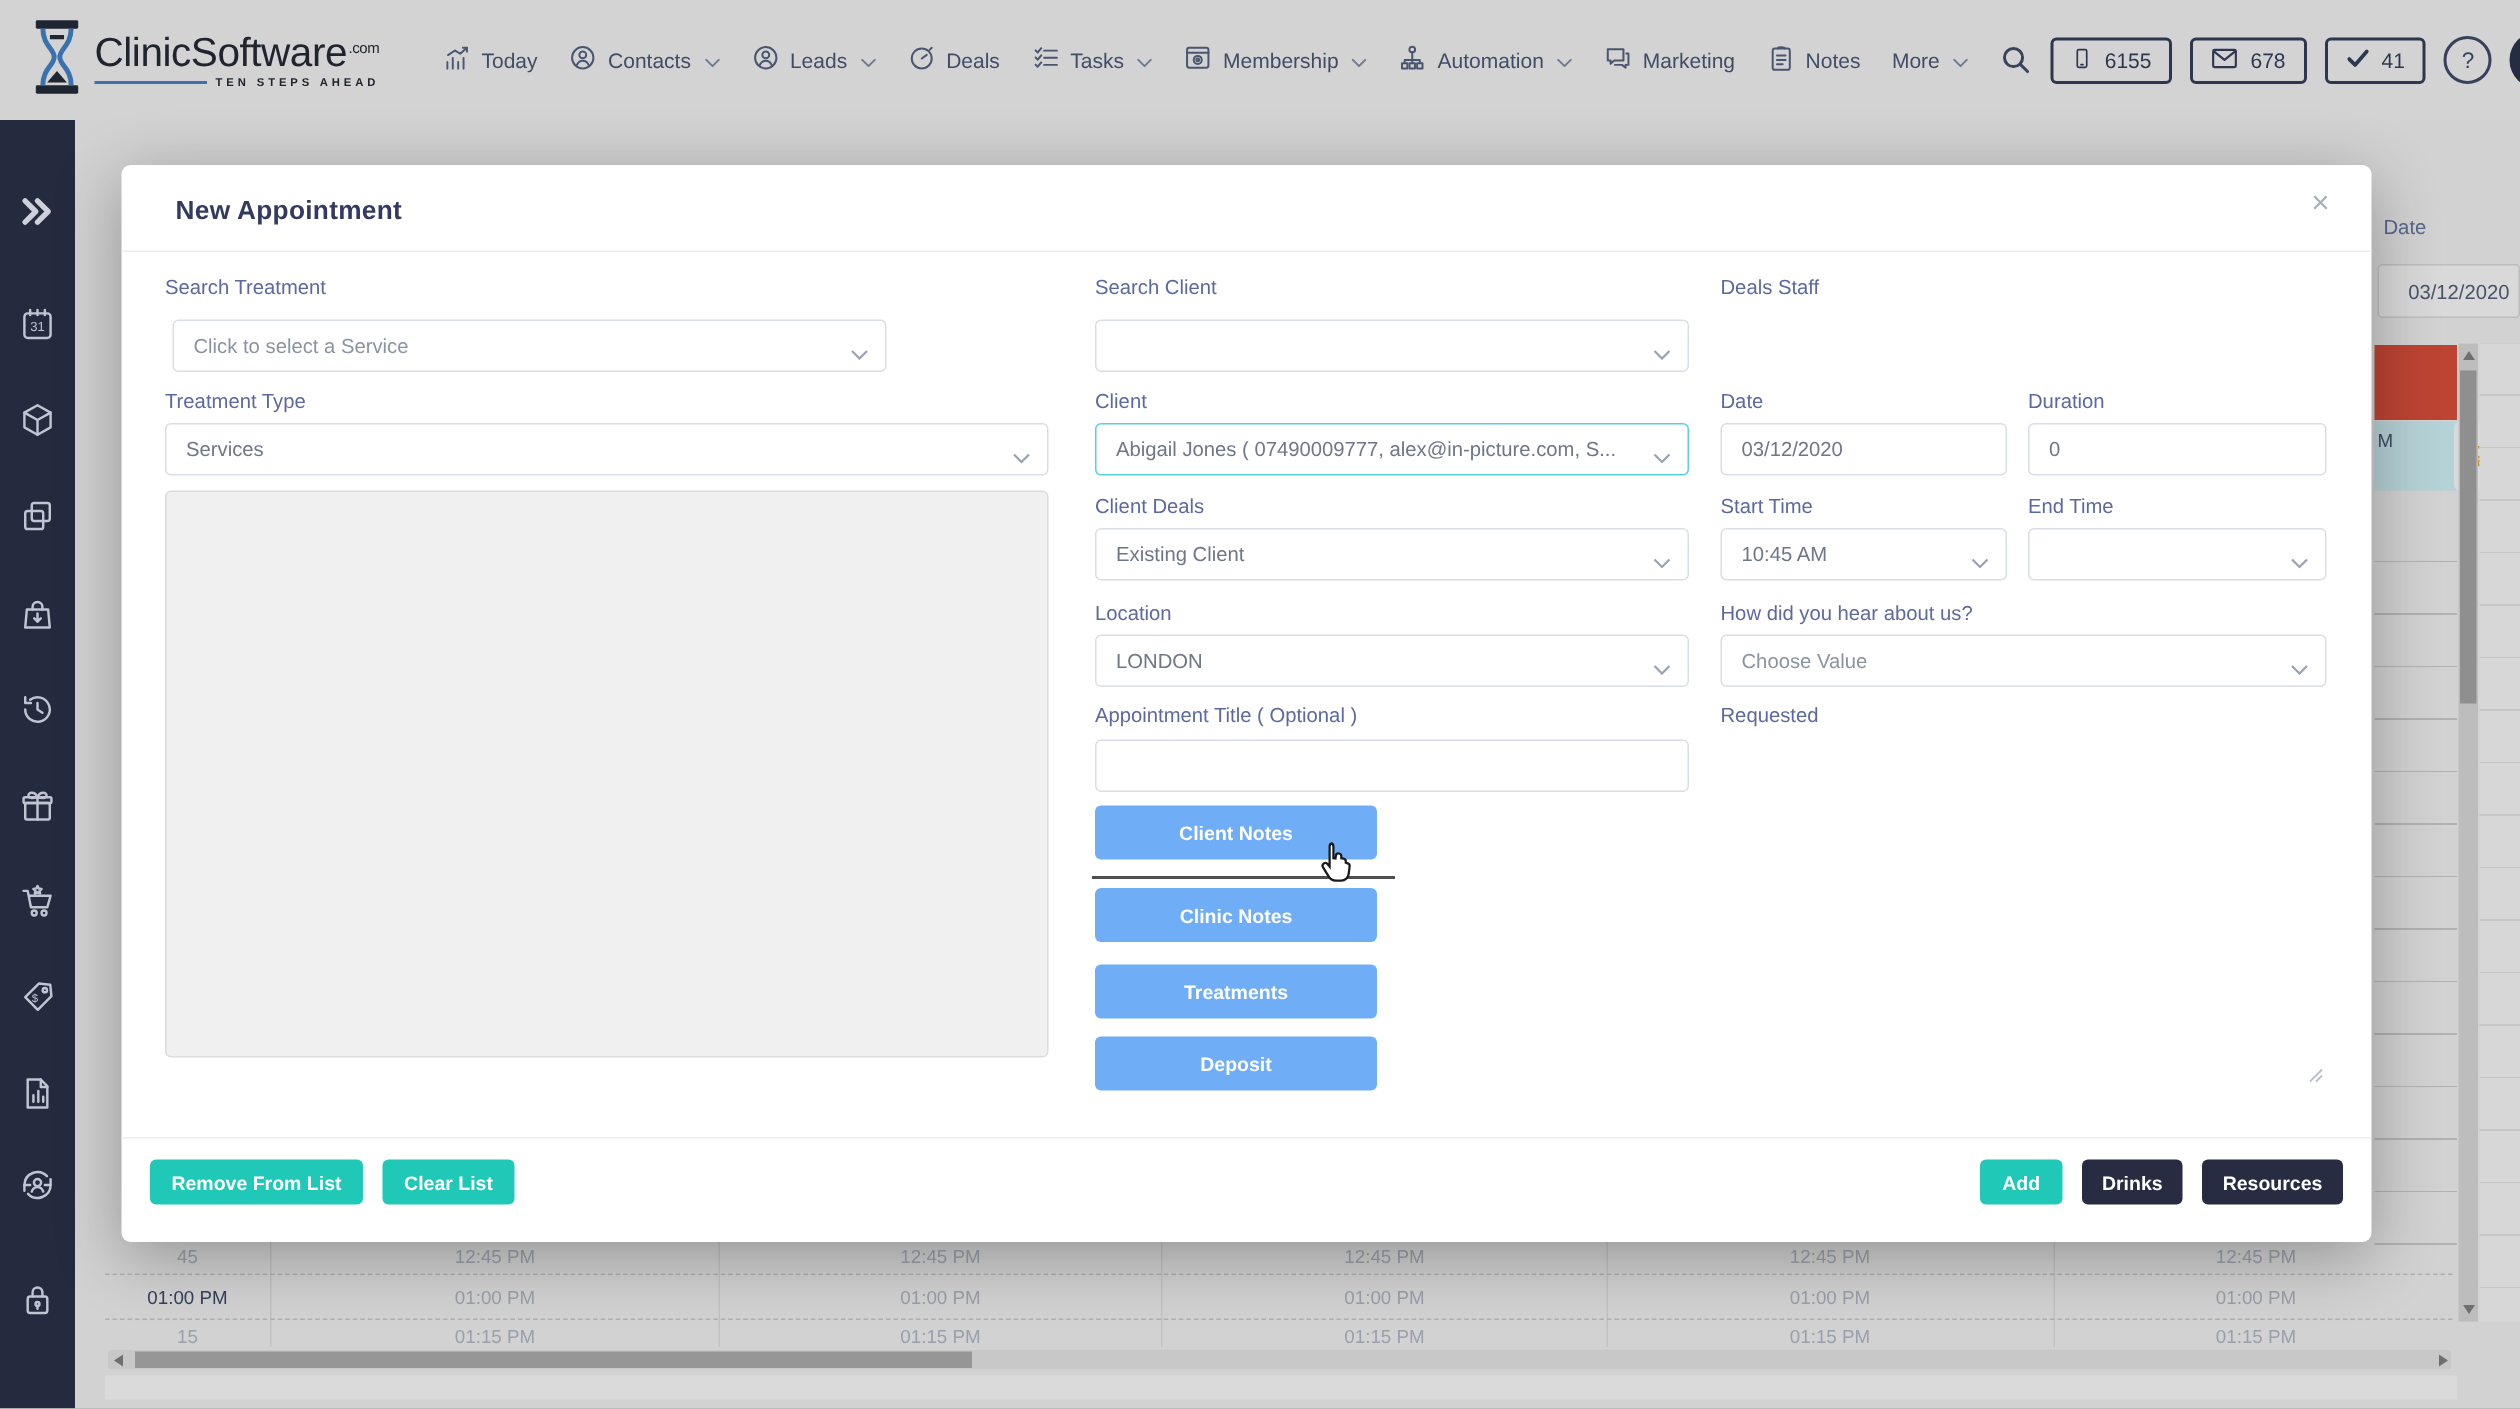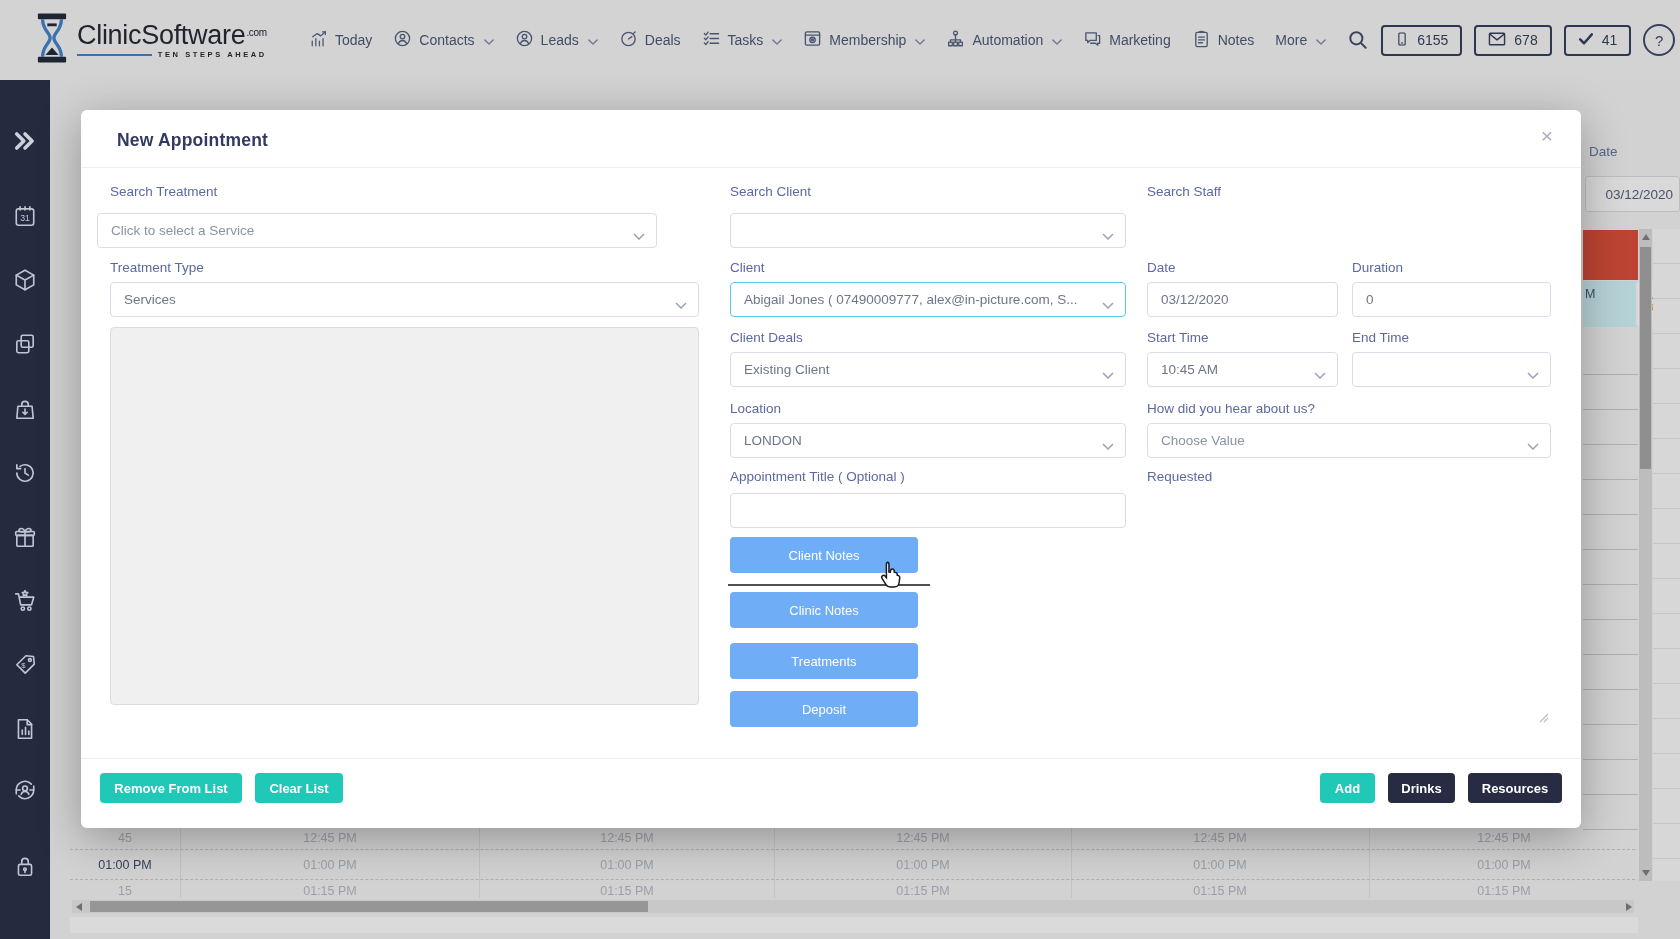--- a/index.html
+++ b/index.html
@@ -1,21 +1,21 @@
 <!DOCTYPE html>
 <html><head>
 <meta charset="utf-8">
 <style>
 *{box-sizing:border-box;margin:0;padding:0}
 html,body{background:#9e9e9e}
 body{font-family:"Liberation Sans",sans-serif}
 .app{position:relative;width:1680px;height:939px;background:#d2d2d2;overflow:hidden}
 
 
-.navbar{position:absolute;left:0;top:0;width:1680px;height:80px;background:#d3d3d3;display:flex;align-items:center;padding:0 36px;z-index:2}
+.navbar{position:absolute;left:0;top:0;width:1680px;height:80px;background:#d3d3d3;display:flex;align-items:center;padding:0 22px;z-index:2}
 .logo{display:flex;align-items:center;gap:9px;flex:none;width:248px;cursor:pointer}
 .logo-text{display:flex;flex-direction:column}
 .brand-line{font-size:27px;color:#20242e;letter-spacing:-.3px;line-height:28px}
 .brand-tld{font-size:10px;vertical-align:top;position:relative;top:-2px;margin-left:1px}
 .tagrow{display:flex;align-items:center;margin-top:1px}
 .tagline-line{flex:1;height:2px;background:#3a72ae;margin-right:6px}
 .tagline{font-size:7.5px;font-weight:bold;letter-spacing:2.6px;color:#20242e;white-space:nowrap}
 .menu{display:flex;align-items:center;margin-left:26px}
 .nav-item{display:flex;align-items:center;gap:7px;margin-right:21px;font-size:14px;color:#414c66;cursor:pointer;white-space:nowrap}
 .nav-item svg{stroke:#4a5570;fill:none;stroke-width:1.4;stroke-linecap:round;stroke-linejoin:round}
@@ -65,21 +65,21 @@
 .m-close{position:absolute;left:1452px;top:12px;width:28px;height:28px;font-size:21px;color:#a9aebb;cursor:pointer;text-align:center;line-height:28px}
 .m-hr{position:absolute;left:0;top:57px;width:100%;height:1px;background:#ededf2}
 .flabel{position:absolute;font-size:13.5px;color:#5c69a0;white-space:nowrap}
 .ctrl{position:absolute;height:35px;border:1px solid #d9dde8;border-radius:4px;background:#fff;font-size:13.5px;color:#6e7687;display:flex;align-items:center;padding:0 13px;white-space:nowrap;overflow:hidden;cursor:pointer}
 .ctrl.ph{color:#8b93a2}
 .ctrl.focus{border:1.5px solid #55cfe5}
 .ctrl .chevron{position:absolute;right:11px;top:14px}
 .ctrl .chevron svg{stroke:#9aa2b5;stroke-width:1.5;fill:none}
 .ctrl input{border:0;outline:0;width:100%;font:inherit;color:#6e7687;background:transparent}
 .panel{position:absolute;left:29px;top:217px;width:589px;height:378px;background:#f0f0f0;border:1px solid #dcdcdc;border-radius:4px}
-.bluebtn{position:absolute;left:649px;width:188px;height:36px;background:#6fadf7;border-radius:4px;color:#fff;font-size:13px;font-weight:normal;display:flex;align-items:center;justify-content:center;cursor:pointer}
+.bluebtn{position:absolute;left:649px;width:188px;height:36px;background:#6fadf7;border-radius:4px;color:#fff;font-size:13px;font-weight:bold;display:flex;align-items:center;justify-content:center;cursor:pointer}
 .bdiv{position:absolute;left:647px;top:474px;width:202px;height:2px;background:#4f4f4f}
 .notes{position:absolute;left:859px;top:427px;width:611px;height:186px;border:1px solid #d9dde8;border-radius:3px;padding:11px 13px;font-family:"Liberation Sans",sans-serif;font-size:13.5px;color:#6e7687;resize:none;outline:none}
 .notes::placeholder{color:#959dab;opacity:1}
 .resize-grip{position:absolute;left:1456px;top:599px;pointer-events:none}
 .resize-grip svg{stroke:#b9bfca;stroke-width:1.2}
 .f-hr{position:absolute;left:0;top:648px;width:100%;height:1px;background:#ededf2}
 .btn{position:absolute;top:663px;height:30px;border-radius:4px;color:#fff;font-size:13px;font-weight:bold;display:flex;align-items:center;justify-content:center;cursor:pointer}
 .teal{background:#1fc8b7}
 .darkbtn{background:#272c42}
 .cursor-hand{position:absolute;left:796px;top:450px;z-index:9;pointer-events:none}
@@ -362,21 +362,21 @@
   <span class="tri tri-left" style="left:76px;top:903px"></span>
   <span class="tri tri-right" style="left:1626px;top:903px"></span>
   <div class="bottom-strip"></div>
 
   <div class="modal">
     <div class="m-title">New Appointment</div>
     <div class="m-close">×</div>
     <div class="m-hr"></div>
 
     <span class="flabel" style="left:29px;top:74px">Search Treatment</span>
-    <div class="ctrl ph" style="left:16px;top:103px;width:560px">
+    <div class="ctrl ph" style="left:34px;top:103px;width:476px">
       <span>Click to select a Service</span>
       <span class="chevron"><svg width="12" height="7" viewBox="0 0 12 7">
             <path d="M1 1l5 5 5-5"></path>
           </svg></span>
     </div>
     <span class="flabel" style="left:29px;top:150px">Treatment Type</span>
     <div class="ctrl" style="left:29px;top:172px;width:589px">
       <span>Services</span>
       <span class="chevron"><svg width="12" height="7" viewBox="0 0 12 7">
             <path d="M1 1l5 5 5-5"></path>
@@ -410,21 +410,21 @@
       <span>LONDON</span>
       <span class="chevron"><svg width="12" height="7" viewBox="0 0 12 7">
             <path d="M1 1l5 5 5-5"></path>
           </svg></span>
     </div>
     <span class="flabel" style="left:649px;top:359px">Appointment Title ( Optional )</span>
     <div class="ctrl" style="left:649px;top:383px;width:396px">
       <input value="" style="">
     </div>
 
-    <span class="flabel" style="left:1066px;top:74px">Search Staff</span>
+    <span class="flabel" style="left:1066px;top:74px">Deals Staff</span>
     <span class="flabel" style="left:1066px;top:150px">Date</span>
     <div class="ctrl" style="left:1066px;top:172px;width:191px">
       <input value="03/12/2020" style="">
     </div>
     <span class="flabel" style="left:1271px;top:150px">Duration</span>
     <div class="ctrl" style="left:1271px;top:172px;width:199px">
       <input value="0" style="">
     </div>
     <span class="flabel" style="left:1066px;top:220px">Start Time</span>
     <div class="ctrl" style="left:1066px;top:242px;width:191px">

